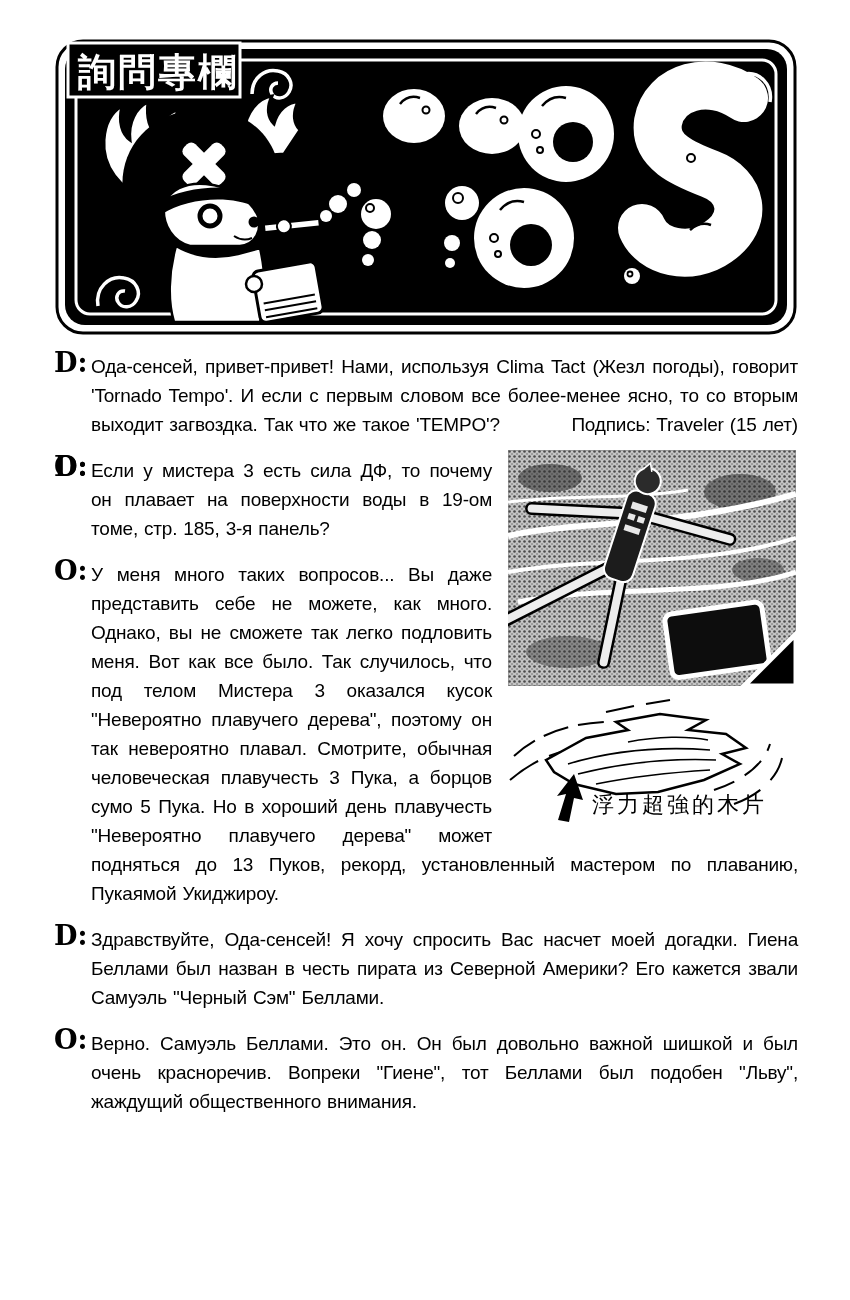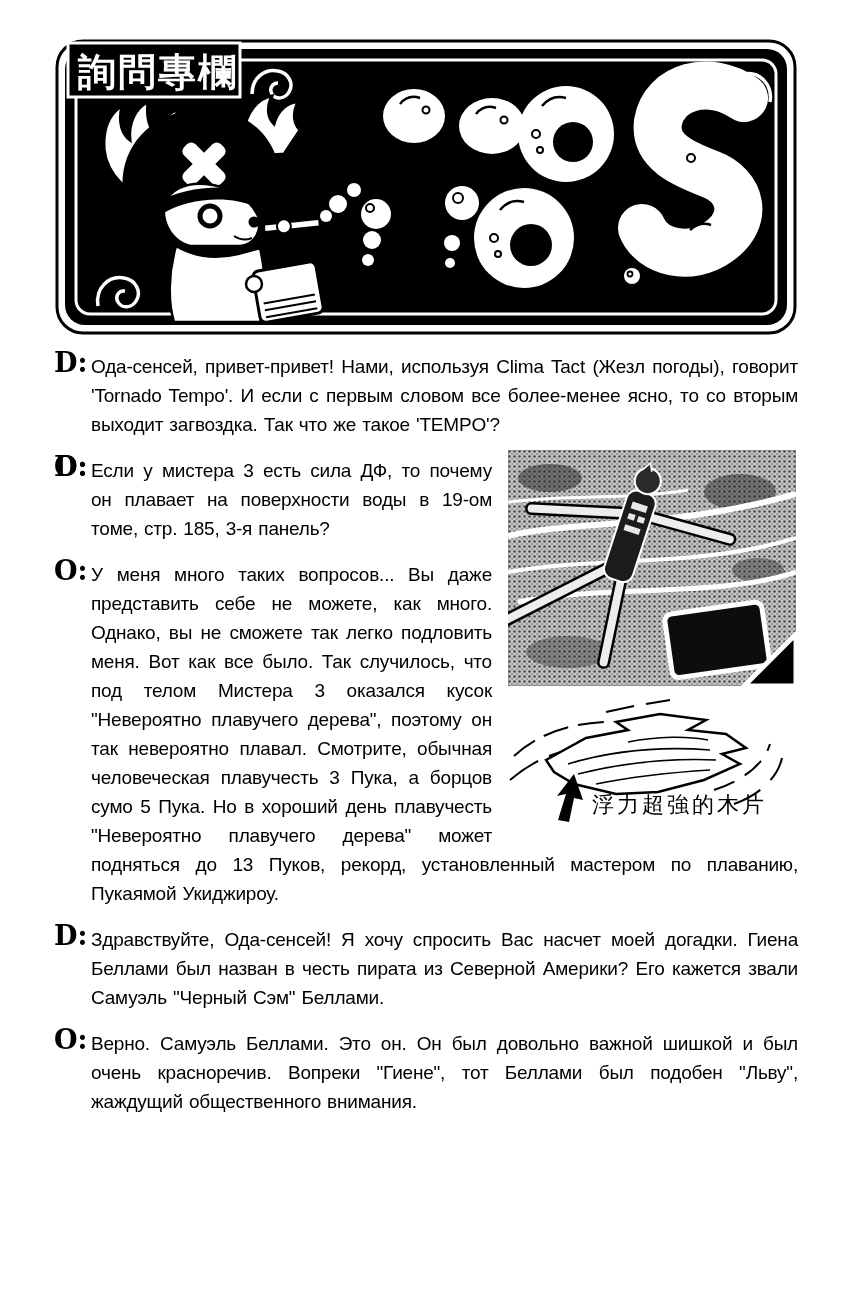--- a/index.html
+++ b/index.html
@@ -122,20 +122,21 @@
         <circle cx="576" cy="236" r="2.5" fill="none" stroke="#000" stroke-width="1.8"></circle>
       </g>
     </svg>
   </div>
 
   <div class="content">
 
     <p class="qa">
       <span class="marker">D:</span>
       <span>Ода-сенсей, привет-привет! Нами, используя Clima Tact (Жезл погоды), говорит 'Tornado Tempo'. И если с первым словом все более-менее ясно, то со вторым выходит загвоздка. Так что же такое 'TEMPO'?</span>
+      <span class="sig">Подпись: Traveler (15 лет)</span>
     </p>
 
     <p class="qa">
       <span class="marker">O:</span>
     </p>
 
     <div class="figure">
       <svg width="288" height="236" viewBox="0 0 288 236">
         <defs>
           <pattern id="ht" width="5" height="5" patternUnits="userSpaceOnUse">

